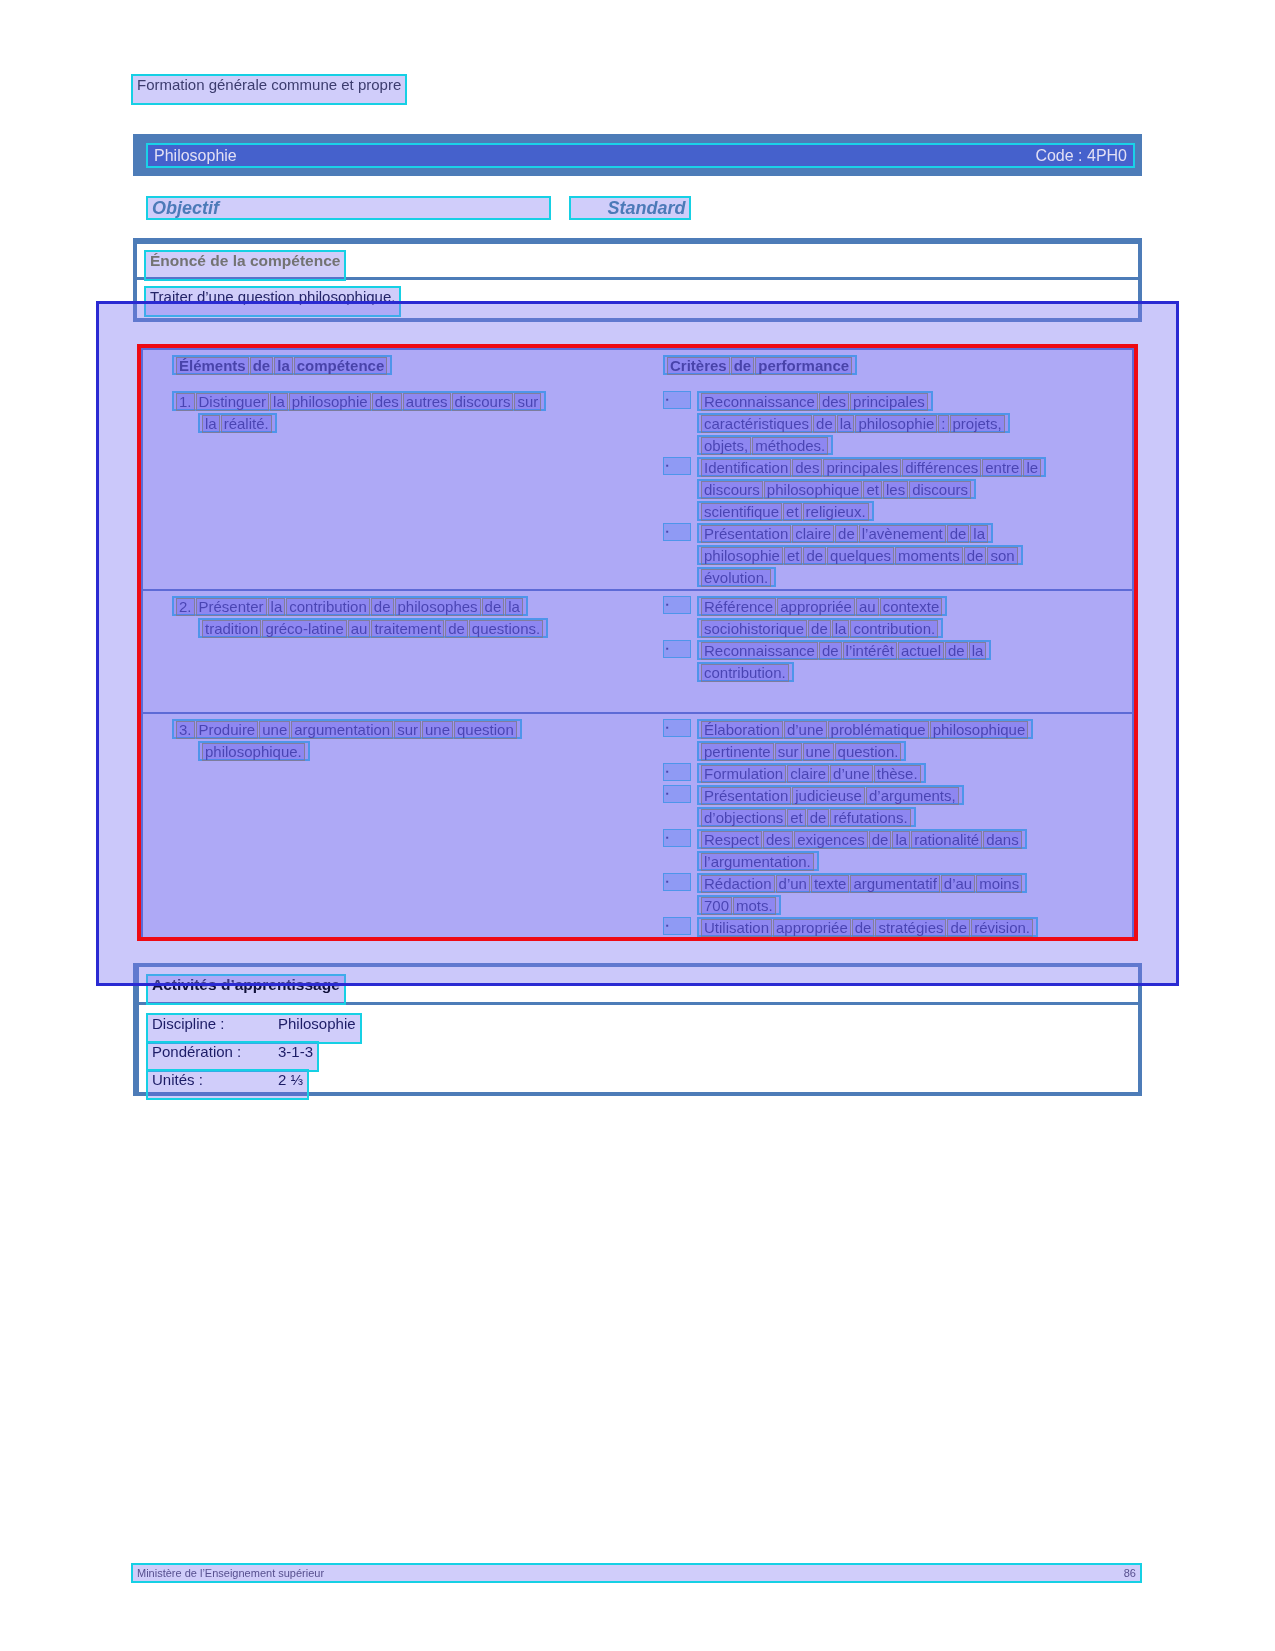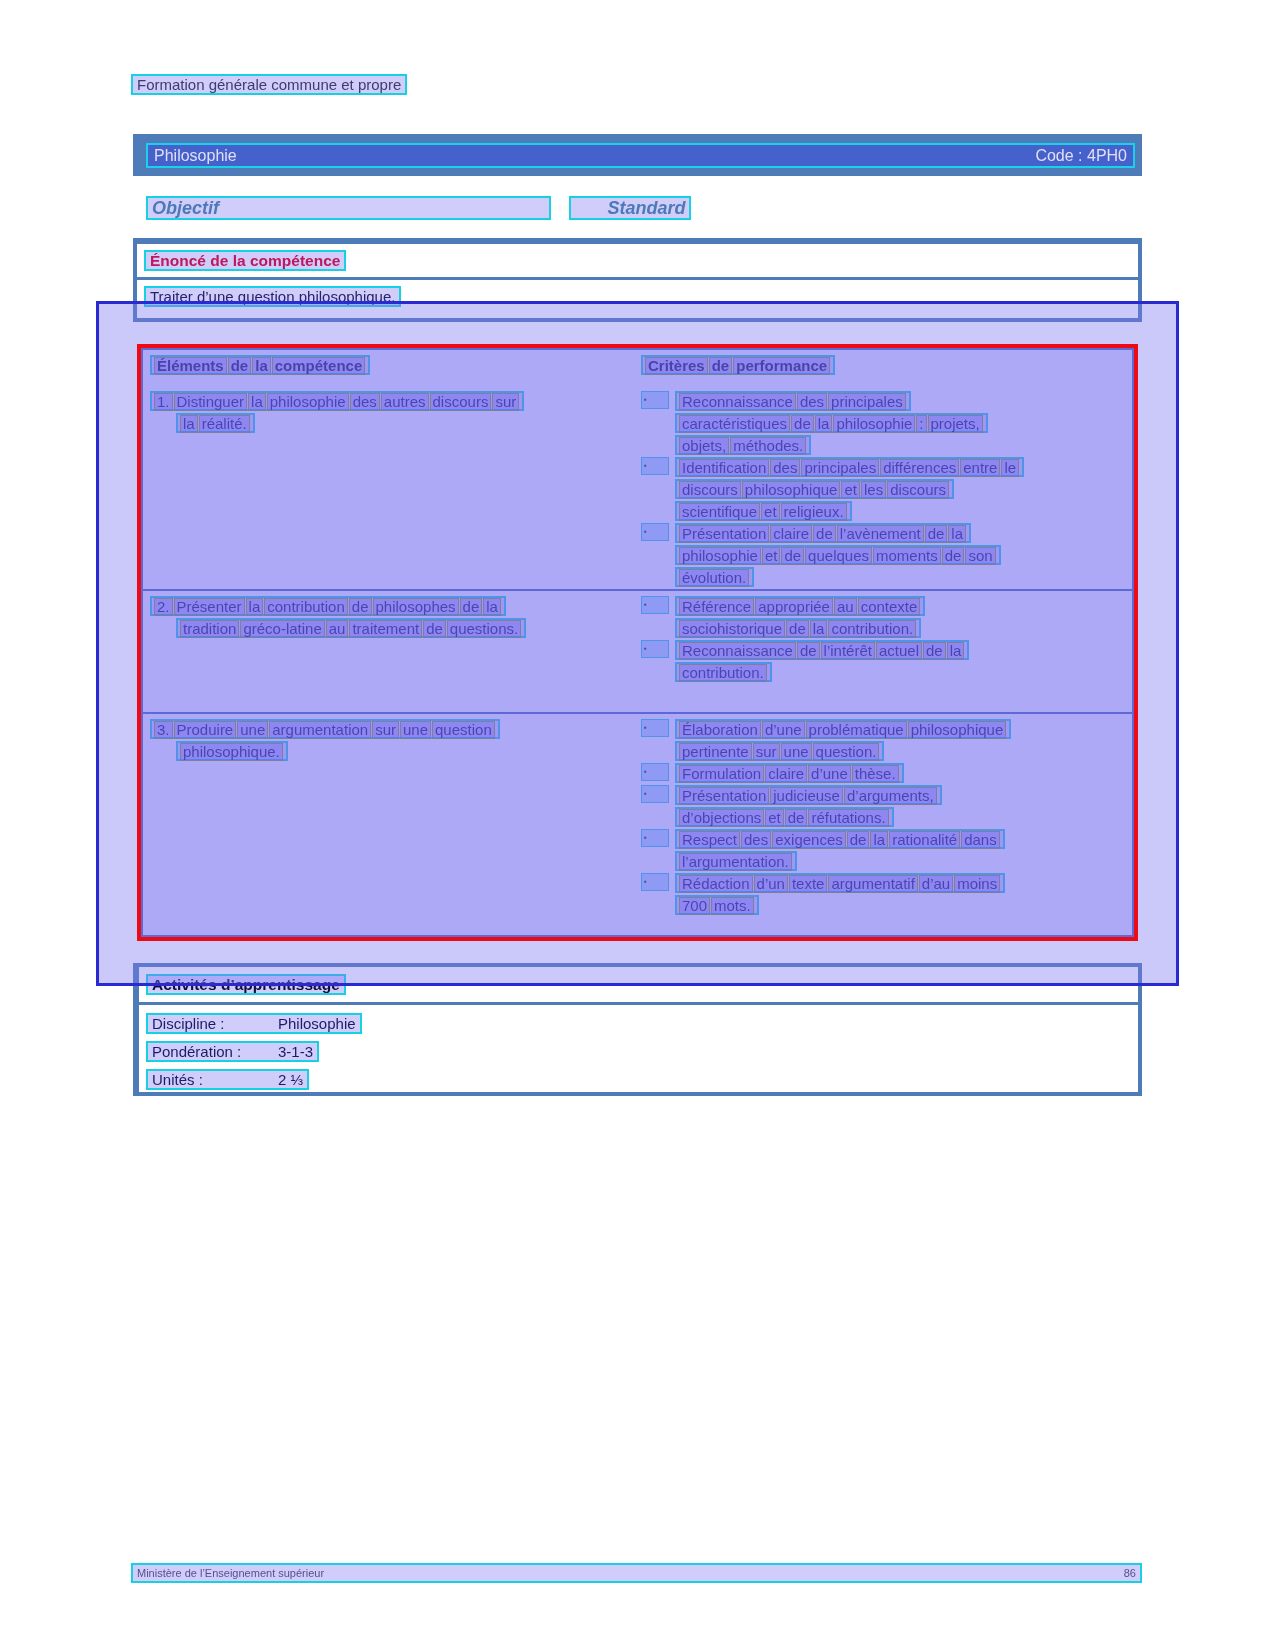--- a/index.html
+++ b/index.html
@@ -1,21 +1,21 @@
 <!DOCTYPE html>
 <html><head>
 <meta charset="utf-8">
 <style>
   html,body{margin:0;padding:0;background:#ffffff;}
   #page{position:relative;width:1275px;height:1651px;background:#ffffff;
         font-family:"Liberation Sans", sans-serif;overflow:hidden;}
 
   
   .hl{display:inline-block;box-sizing:border-box;border:2px solid #16d0e4;
-      background:rgba(110,100,240,0.32);padding:0 4px;height:21px;line-height:17px;
+      background:rgba(110,100,240,0.32);padding:0 4px;height:31px;line-height:17px;
       font-size:15px;color:#23235e;white-space:nowrap;vertical-align:top;}
 
   
   .note-box{position:absolute;left:131px;top:74px;}
   .note-box .hl{color:#3c3c6e;}
 
   
   .titlebar{position:absolute;left:133px;top:134px;width:1009px;height:42px;background:#4d7cb8;}
   .titlebar .bar-hl{position:absolute;left:13px;right:7px;top:9px;bottom:8px;height:auto;
       display:flex;justify-content:space-between;align-items:center;
@@ -27,33 +27,33 @@
   .obj-row .hl{height:24px;line-height:20px;font-weight:bold;font-style:italic;
       font-size:18px;color:#4c7ab8;}
   .hl-objectif{width:405px;}
   .hl-standard{margin-left:14px;padding-left:36px;}
 
   
   .enonce-box{position:absolute;left:133px;top:238px;width:1009px;height:84px;
       box-sizing:border-box;border:4px solid #4d7cb8;border-top-width:6px;background:#fff;}
   .enonce-box .cell1{height:36px;border-bottom:3px solid #4d7cb8;padding:6px 0 0 7px;box-sizing:border-box;}
   .enonce-box .cell2{padding:6px 0 0 7px;}
-  .enonce-box .cell1 .hl{font-weight:bold;color:#be185d;font-size:15.5px;}
+  .enonce-box .cell1 .hl{font-weight:bold;color:#737373;font-size:15.5px;}
   .enonce-box .cell2 .hl{color:#242468;}
 
   
   .comp-table{position:absolute;left:141px;top:348px;width:993px;box-sizing:border-box;
       border:2px solid #3e68b2;}
   .t-row{display:flex;box-sizing:border-box;}
   .t-row + .t-row{border-top:2px solid #3e68b2;}
   .t-row.r0{min-height:36px;}
   .t-row.r1{min-height:198px;}
   .t-row.r2{min-height:123px;}
   .t-row.r3{min-height:223px;}
-  .cell-l{width:498px;box-sizing:border-box;padding:5px 0 0 7px;}
+  .cell-l{width:498px;box-sizing:border-box;padding:5px 0 0 7px;margin-left:22px;}
   .cell-r{flex:1;box-sizing:border-box;padding:5px 0 0 0;}
   .line{height:21px;margin-bottom:1px;white-space:nowrap;}
   .comp-table .hl{border-color:#19cfe3;background:rgba(95,85,235,0.25);padding:0 2px;height:20px;}
   .w{display:inline-block;box-sizing:border-box;border:1px solid rgba(148,148,20,0.9);
      background:rgba(45,35,220,0.22);padding:0 2px;margin-right:1px;
      color:#0e0e5e;font-size:15px;line-height:16px;}
   .t-row.r0 .w{font-weight:bold;color:#0a0a46;}
   .cont-el{margin-left:26px;}
   .bul{display:inline-block;box-sizing:border-box;width:28px;height:18px;margin-right:6px;
       border:1px solid #19cfe3;background:rgba(120,190,245,0.55);
@@ -164,20 +164,21 @@
           <div class="cell-r">
             <div class="line"><span class="bul">▪</span><span class="hl"><span class="w">Élaboration</span><span class="w">d’une</span><span class="w">problématique</span><span class="w">philosophique</span></span></div>
             <div class="line"><span class="sp"></span><span class="hl"><span class="w">pertinente</span><span class="w">sur</span><span class="w">une</span><span class="w">question.</span></span></div>
             <div class="line"><span class="bul">▪</span><span class="hl"><span class="w">Formulation</span><span class="w">claire</span><span class="w">d’une</span><span class="w">thèse.</span></span></div>
             <div class="line"><span class="bul">▪</span><span class="hl"><span class="w">Présentation</span><span class="w">judicieuse</span><span class="w">d’arguments,</span></span></div>
             <div class="line"><span class="sp"></span><span class="hl"><span class="w">d’objections</span><span class="w">et</span><span class="w">de</span><span class="w">réfutations.</span></span></div>
             <div class="line"><span class="bul">▪</span><span class="hl"><span class="w">Respect</span><span class="w">des</span><span class="w">exigences</span><span class="w">de</span><span class="w">la</span><span class="w">rationalité</span><span class="w">dans</span></span></div>
             <div class="line"><span class="sp"></span><span class="hl"><span class="w">l’argumentation.</span></span></div>
             <div class="line"><span class="bul">▪</span><span class="hl"><span class="w">Rédaction</span><span class="w">d’un</span><span class="w">texte</span><span class="w">argumentatif</span><span class="w">d’au</span><span class="w">moins</span></span></div>
             <div class="line"><span class="sp"></span><span class="hl"><span class="w">700</span><span class="w">mots.</span></span></div>
+            <div class="line"><span class="bul">▪</span><span class="hl"><span class="w">Utilisation</span><span class="w">appropriée</span><span class="w">de</span><span class="w">stratégies</span><span class="w">de</span><span class="w">révision.</span></span></div>
           </div>
         </div>
       </div>
   </div>
 
   <div class="activites-box">
     <div class="a-head">
       <span class="hl">Activités d’apprentissage</span>
     </div>
     <div class="a-body">

